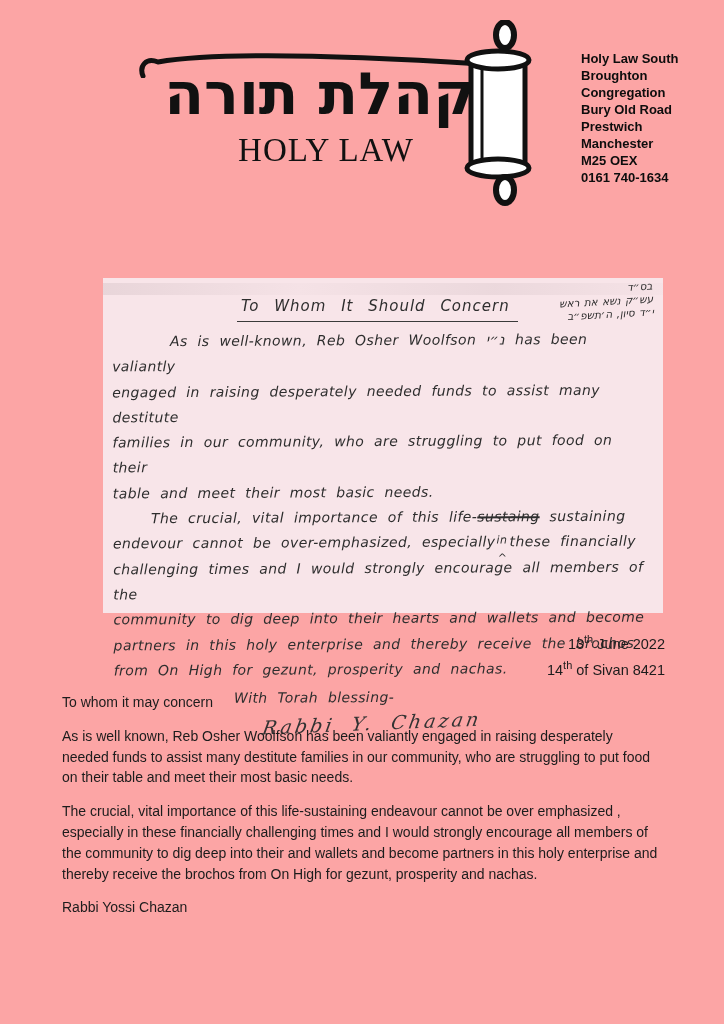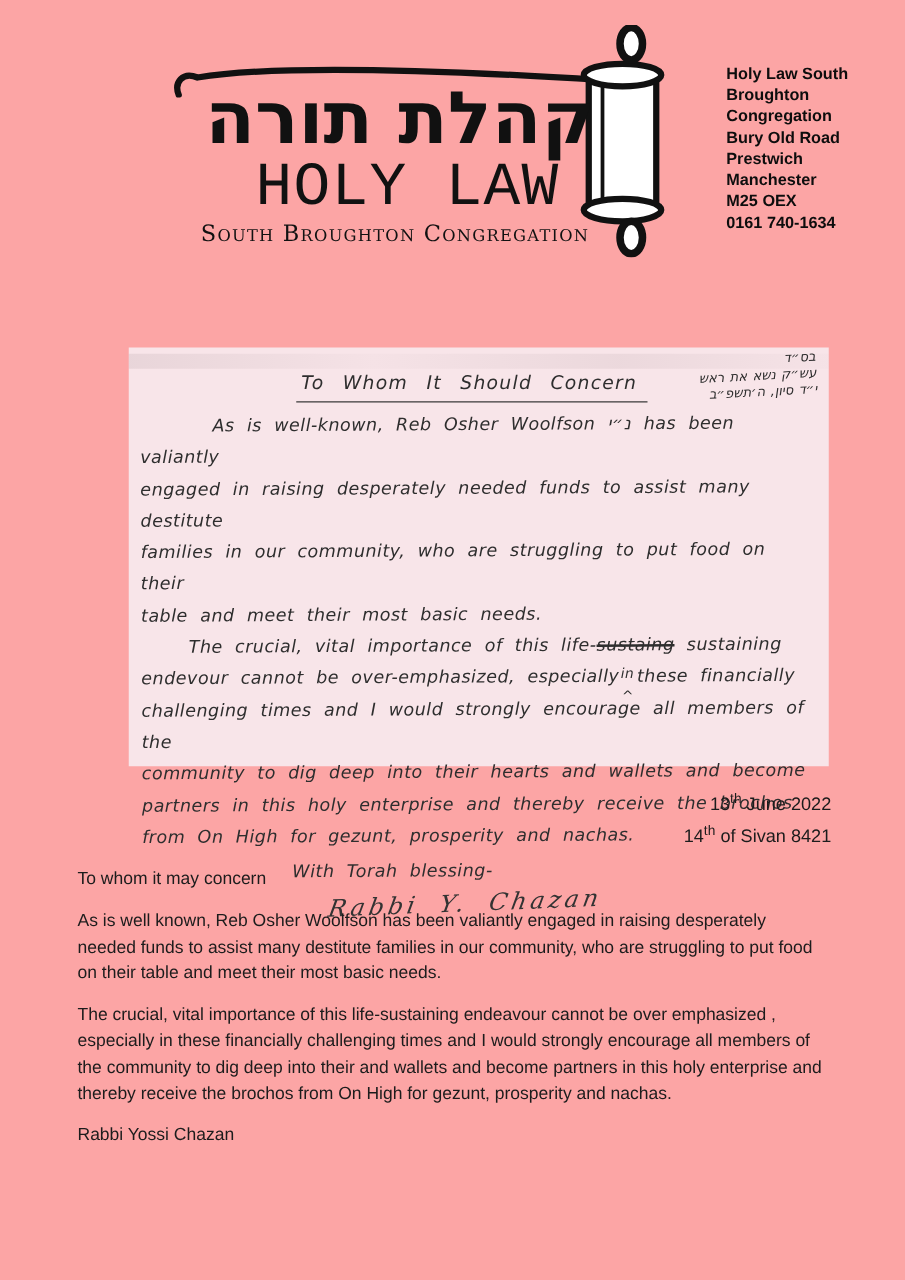--- a/index.html
+++ b/index.html
@@ -12,22 +12,22 @@
   .swoosh-svg{position:absolute;left:138px;top:52px;width:344px;height:26px;}
   .scroll-svg{position:absolute;left:460px;top:20px;width:80px;height:186px;}
   .hebrew-title{
     position:absolute;left:150px;top:62px;width:340px;
     font-family:"DejaVu Sans",sans-serif;font-weight:700;
     font-size:58px;line-height:64px;color:#111;
     text-align:center;direction:rtl;
   }
   .logo-title{
     position:absolute;left:158px;top:124px;width:336px;
-    font-family:Liberation Mono, monospace;
-    font-size:49px;line-height:52px;color:#111;
+    font-family:Liberation Serif, serif;
+    font-size:33px;line-height:52px;color:#111;
     text-align:center;letter-spacing:1px;font-weight:500;
   }
   .logo-subtitle{
     position:absolute;left:138px;top:177px;width:356px;
     font-family:"DejaVu Serif","Liberation Serif",serif;
     font-variant:small-caps;font-size:18px;color:#111;
     text-align:center;letter-spacing:1px;
   }
   .address{
     position:absolute;left:537px;top:50px;width:170px;
@@ -96,21 +96,20 @@
     <rect x="11" y="40" width="54" height="108" fill="#fff" stroke="#111" stroke-width="5"></rect>
     <line x1="22" y1="44" x2="22" y2="146" stroke="#111" stroke-width="3"></line>
     <ellipse cx="38" cy="40" rx="31" ry="9" fill="#fff" stroke="#111" stroke-width="5"></ellipse>
     <ellipse cx="38" cy="148" rx="31" ry="9" fill="#fff" stroke="#111" stroke-width="5"></ellipse>
     <ellipse cx="45" cy="15" rx="9" ry="13" fill="#fff" stroke="#111" stroke-width="6"></ellipse>
     <ellipse cx="45" cy="170" rx="9" ry="13" fill="#fff" stroke="#111" stroke-width="6"></ellipse>
   </svg>
 
   <div class="hebrew-title">קהלת תורה</div>
   <div class="logo-title">HOLY LAW</div>
-  <div class="logo-subtitle">South Broughton Congregation</div>
 
   <div class="address">
     <div>Holy Law South</div>
     <div>Broughton</div>
     <div>Congregation</div>
     <div>Bury Old Road</div>
     <div>Prestwich</div>
     <div>Manchester</div>
     <div>M25 OEX</div>
     <div>0161 740-1634</div>

